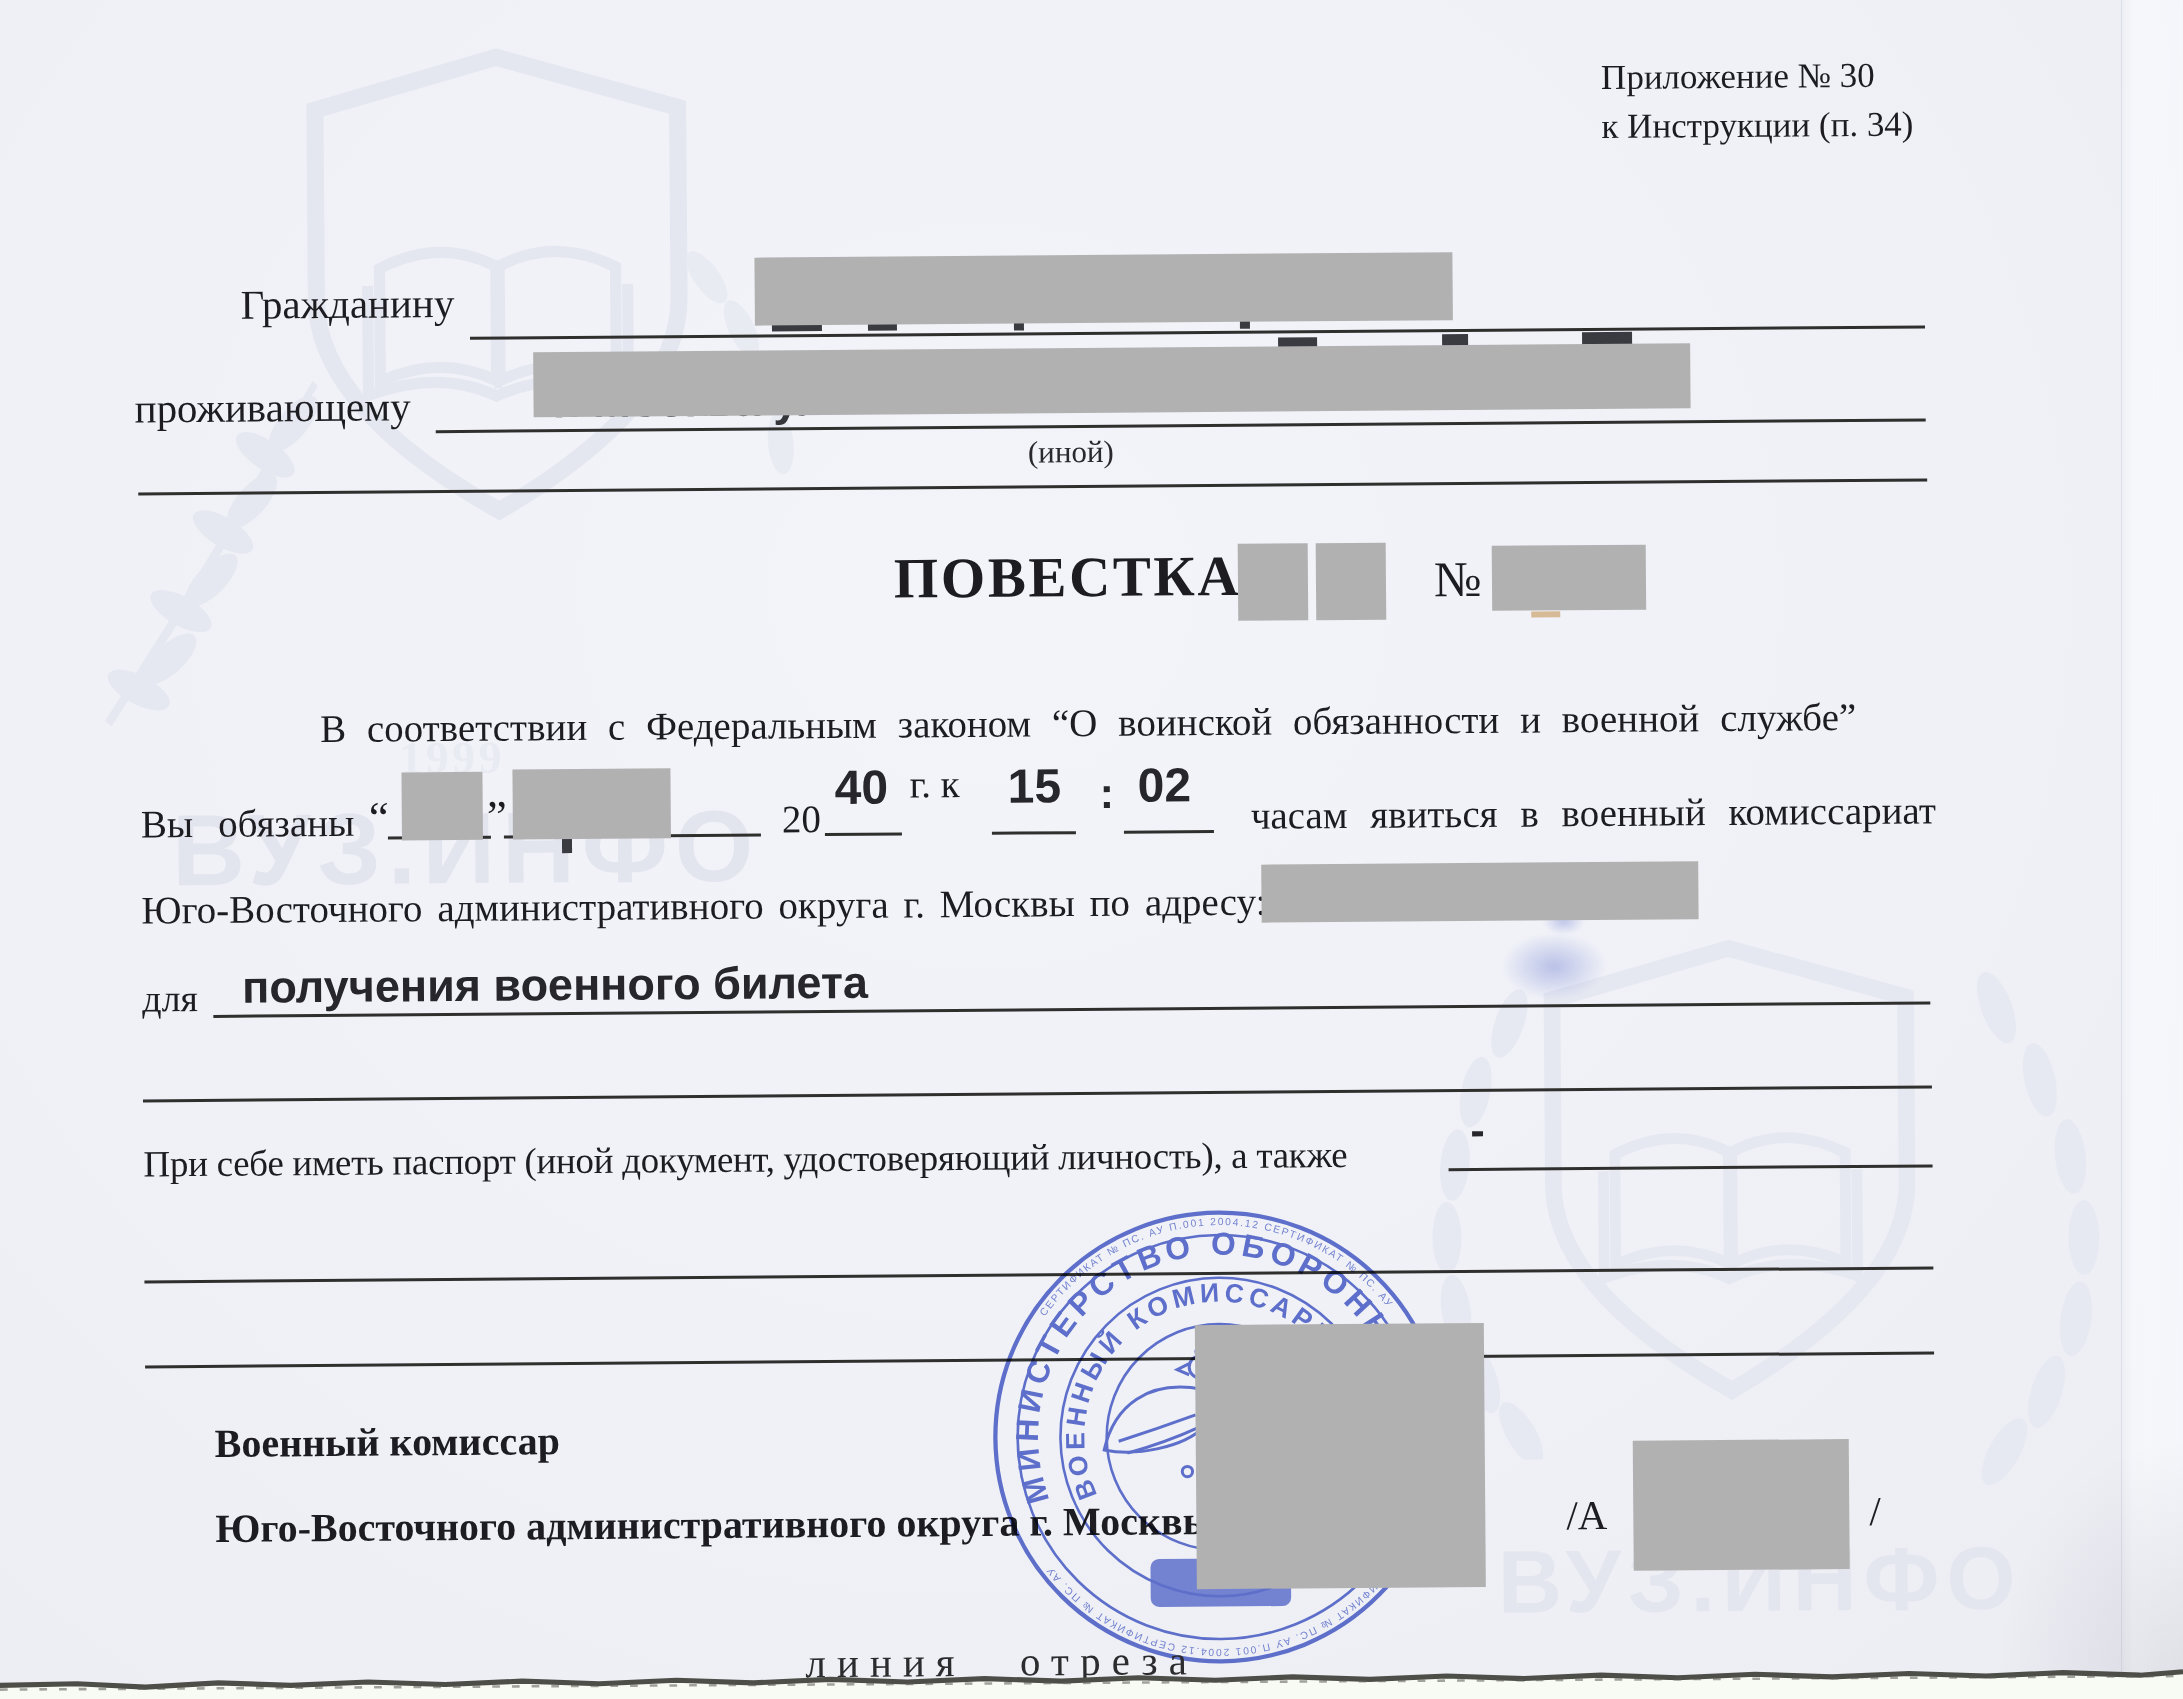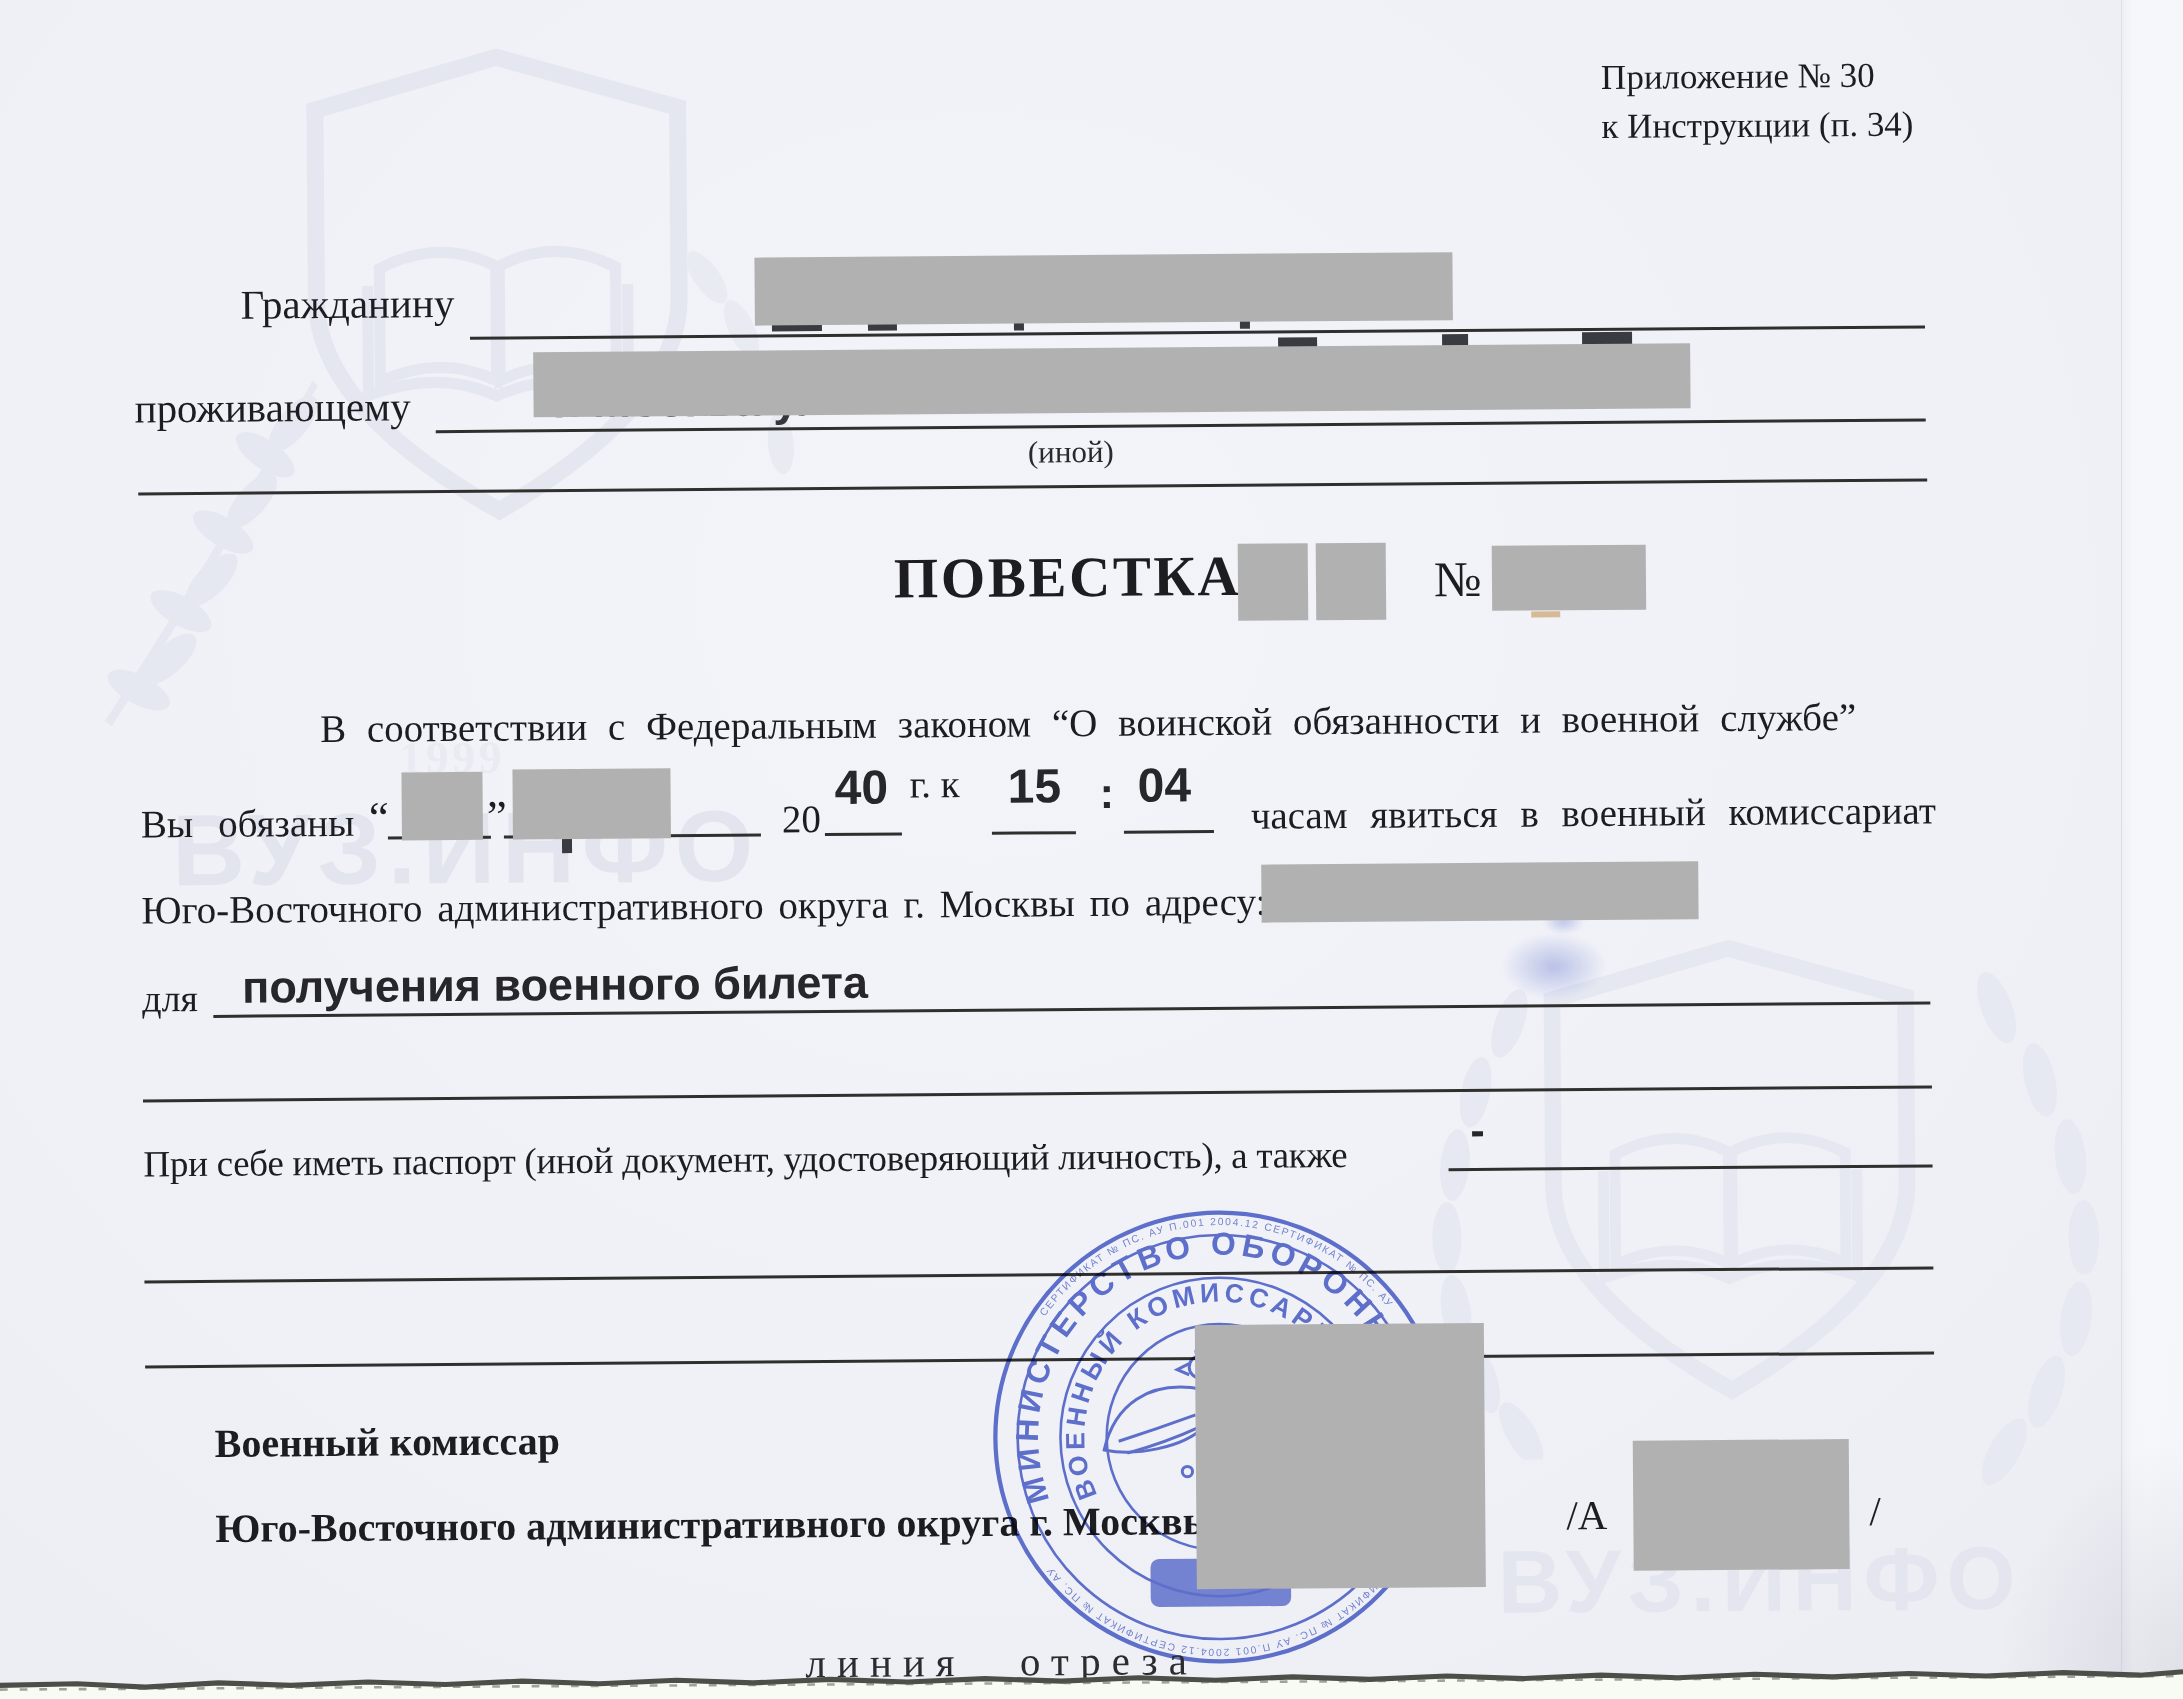--- a/index.html
+++ b/index.html
@@ -136,21 +136,21 @@
     <div class="frag" style="left:561px;top:820px;width:10.3px;height:29px;"></div>
     <div class="rule" style="left:387px;top:831px;width:103px;"></div>
     <div class="rule" style="left:503px;top:831px;width:257px;"></div>
     <div class="t" style="left:781px;top:794px;">20</div>
     <div class="t fill" style="left:834px;top:758px;font-size:48px;">40</div>
     <div class="rule" style="left:824px;top:831px;width:77px;"></div>
     <div class="t" style="left:909px;top:760px;">г. к</div>
     <div class="t fill" style="left:1007px;top:758px;font-size:48px;">15</div>
     <div class="rule" style="left:991px;top:831px;width:84px;"></div>
     <div class="t fill" style="left:1099px;top:769px;font-size:43px;">:</div>
-    <div class="t fill" style="left:1137px;top:758px;font-size:48px;">04</div>
+    <div class="t fill" style="left:1137px;top:758px;font-size:48px;">02</div>
     <div class="rule" style="left:1123px;top:831px;width:90px;"></div>
     <div class="t" style="left:1250px;top:794px;word-spacing:13px;">часам явиться в военный комиссариат</div>
 
     <div class="t" style="left:140px;top:880px;word-spacing:5.1px;">Юго-Восточного административного округа г. Москвы по адресу:</div>
 
     <div class="t" style="left:140px;top:969px;font-size:38px;">для</div>
     <div class="t fill" style="left:240px;top:955px;font-size:45px;">получения военного билета</div>
     <div class="rule" style="left:211px;top:1008px;width:1717px;"></div>
 
     <div class="rule" style="left:140px;top:1092px;width:1789px;"></div>

